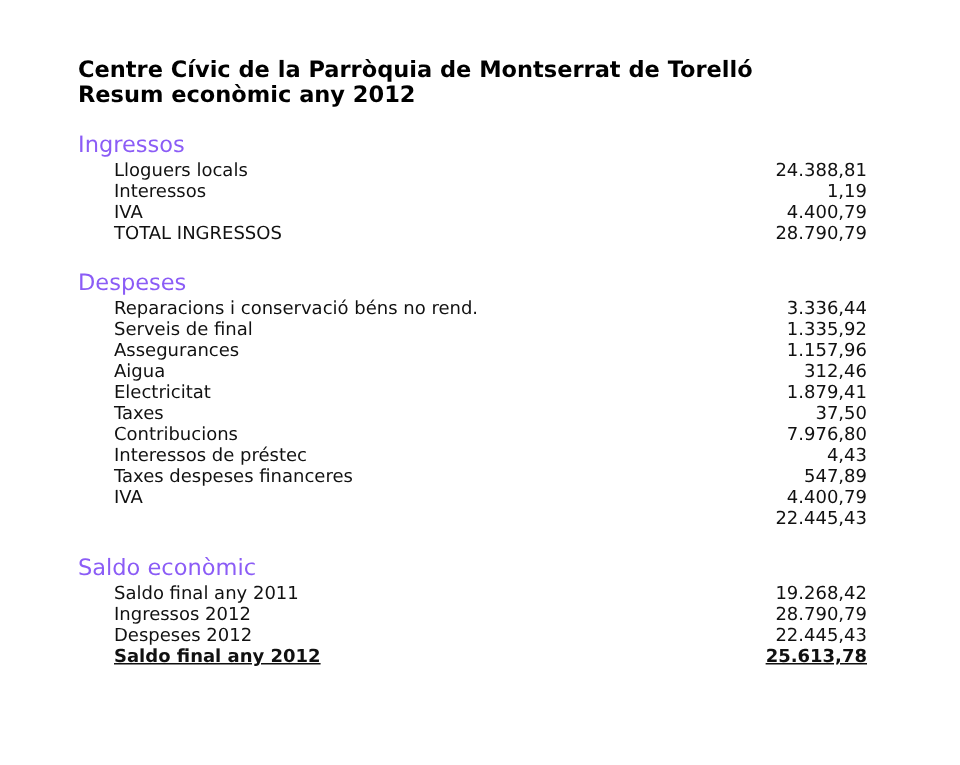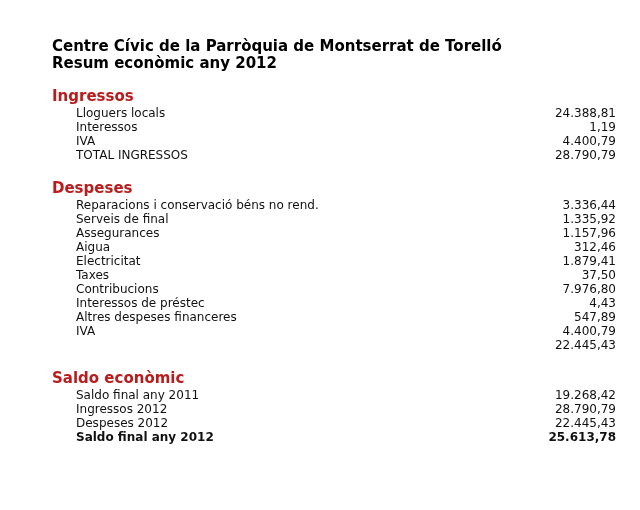--- a/index.html
+++ b/index.html
@@ -11,37 +11,37 @@
     width: 640px;
     height: 510px;
     overflow: hidden;
     font-family: "DejaVu Sans", "Liberation Sans", sans-serif;
     color: #111111;
   }
   .page {
     box-sizing: border-box;
     width: 640px;
     height: 510px;
-    padding: 38px 24px 0 52px;
+    padding: 38px 62px 0 52px;
     background: #ffffff;
   }
   .title {
     font-size: 15px;
     font-weight: bold;
     line-height: 17px;
     color: #000000;
     white-space: nowrap;
   }
   .section {
     margin-top: 0;
   }
   .section-heading {
     font-size: 15px;
-    font-weight: bold;
-    color: #b91c1c;
+    font-weight: normal;
+    color: #8b5cf6;
     line-height: 18px;
     margin: 0 0 1px 0;
   }
   .section { margin-top: 17px; }
   .section:first-of-type { margin-top: 15px; }
   .row {
     display: flex;
     align-items: baseline;
     font-size: 12px;
     line-height: 14px;
@@ -61,20 +61,21 @@
     background-repeat: repeat-x;
     background-position: left bottom;
     background-attachment: fixed;
   }
   .row .value {
     flex: 0 0 auto;
     text-align: center;
   }
   .row.bold {
     font-weight: bold;
+    text-decoration: underline;
   }
   .row.bold .leader {
     background-image: radial-gradient(circle at 5px 10px, #000000 1.25px, transparent 1.55px);
   }
 </style>
 </head>
 <body>
 
 <div class="page">
   <div class="title">Centre Cívic de la Parròquia de Montserrat de Torelló</div>
@@ -139,21 +140,21 @@
           <span class="label">Contribucions</span>
           <span class="leader"></span>
           <span class="value">7.976,80</span>
         </div>
         <div class="row">
           <span class="label">Interessos de préstec</span>
           <span class="leader"></span>
           <span class="value">4,43</span>
         </div>
         <div class="row">
-          <span class="label">Altres despeses financeres</span>
+          <span class="label">Taxes despeses financeres</span>
           <span class="leader"></span>
           <span class="value">547,89</span>
         </div>
         <div class="row">
           <span class="label">IVA</span>
           <span class="leader"></span>
           <span class="value">4.400,79</span>
         </div>
         <div class="row">
           <span class="leader"></span>

